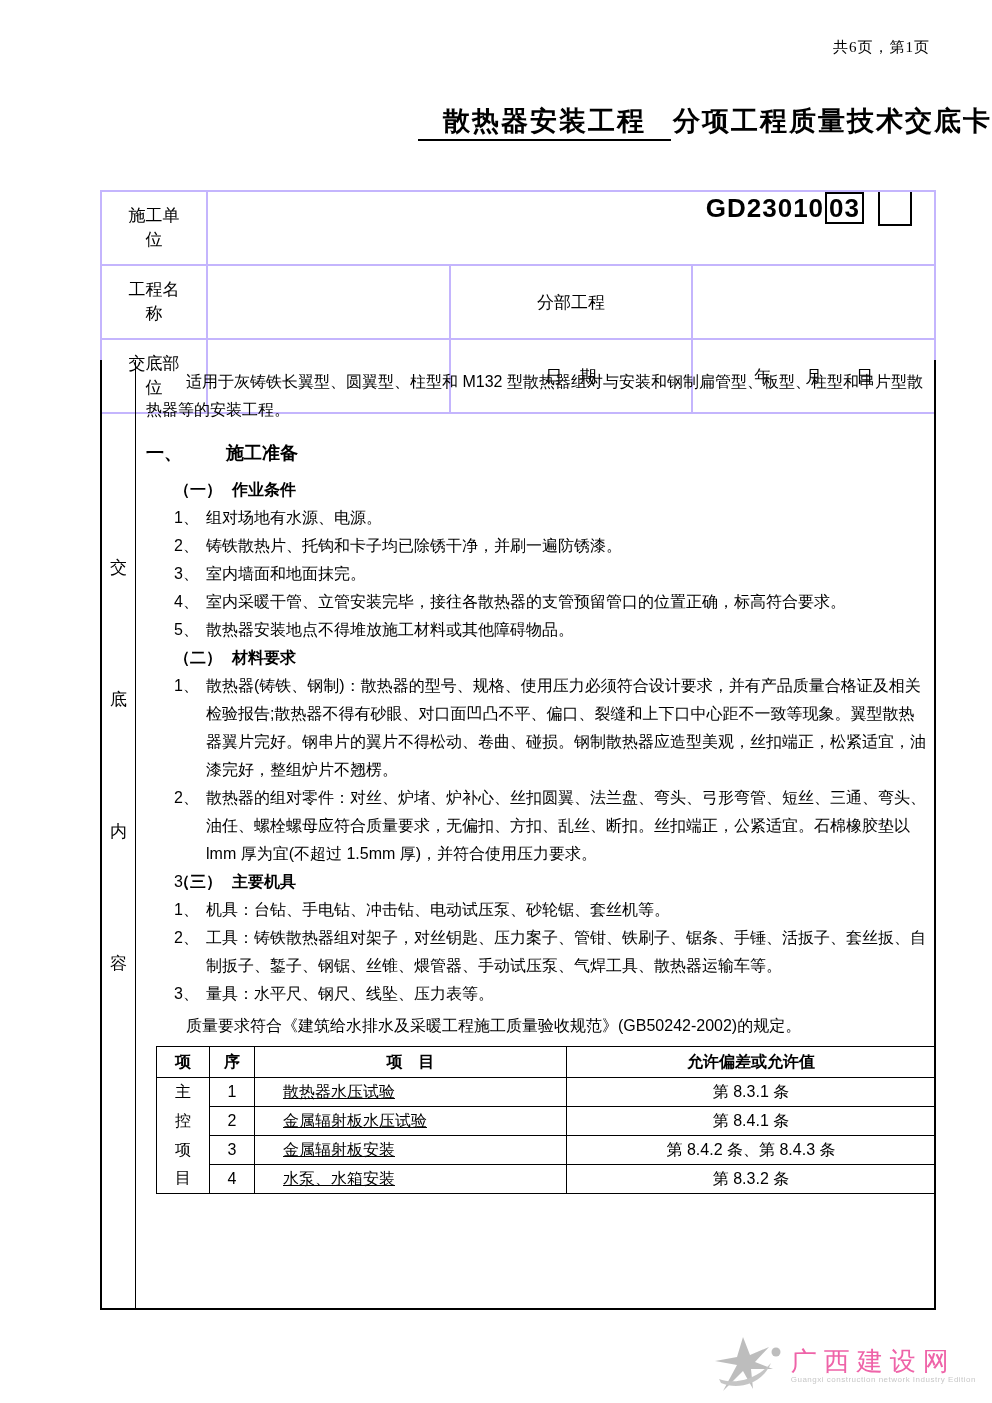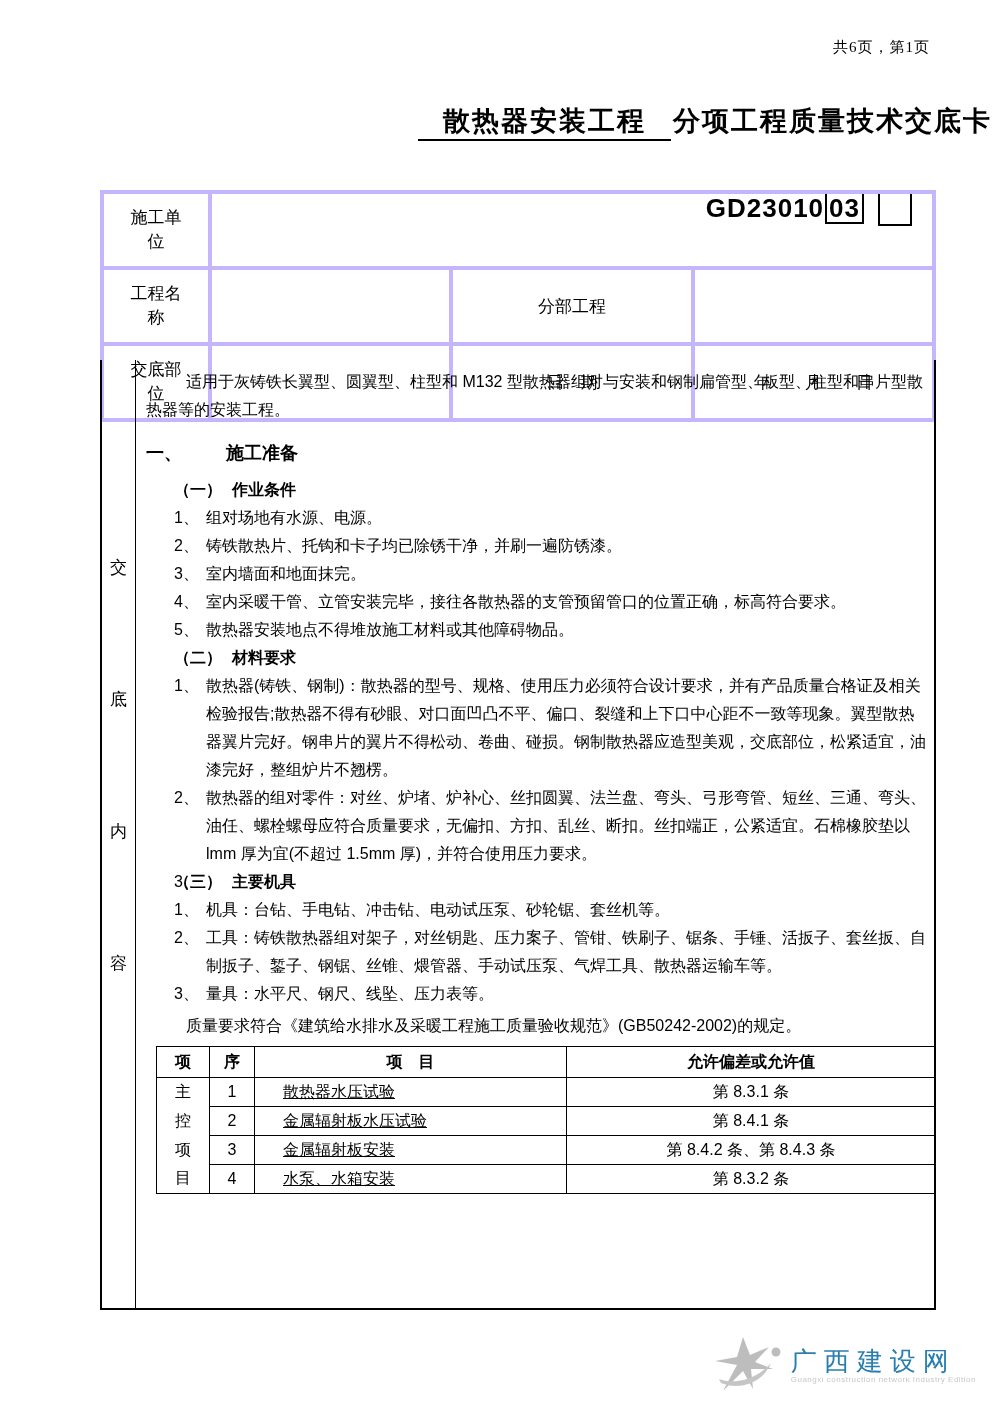--- a/index.html
+++ b/index.html
@@ -40,21 +40,21 @@
   .code-empty-box{
     width:30px;height:32px;border:2.5px solid #000;margin-left:14px;
   }
   
   .header-table{
     position:absolute;left:100px;top:190px;
     border-collapse:collapse;table-layout:fixed;
     width:836px;
   }
   .header-table td{
-    border:4px solid #c4b5fd;
+    border:2px solid #c4b5fd;
     font-size:17px;text-align:center;vertical-align:middle;
     padding:12px;
     margin-left:32px;
   }
   .header-table .lbl div{width:54px;margin:0 auto;line-height:24px;}
   .r1{height:57px;} .r2{height:68px;} .r3{height:40px;}
   
   .content-box{
     position:absolute;left:100px;top:360px;
     width:836px;height:950px;
@@ -103,21 +103,21 @@
   .gch{display:block;line-height:28.6px;}
   
   .watermark{
     position:absolute;right:16px;bottom:6px;
     display:flex;align-items:center;
     opacity:.85;
   }
   .wm-star{flex:0 0 auto;margin-right:6px;}
   .wm-text{display:flex;flex-direction:column;}
   .wm-cn{
-    font-size:26px;color:#0369a1;letter-spacing:7px;
+    font-size:26px;color:#ec4899;letter-spacing:7px;
     line-height:28px;white-space:nowrap;
   }
   .wm-en{
     font-size:8px;color:#bdbdbd;letter-spacing:.5px;
     line-height:10px;white-space:nowrap;
   }
 </style>
 </head>
 <body>
 
@@ -184,21 +184,21 @@
       <div class="item"><span class="inum">1、</span><span>组对场地有水源、电源。</span></div>
       <div class="item"><span class="inum">2、</span><span>铸铁散热片、托钩和卡子均已除锈干净，并刷一遍防锈漆。</span></div>
       <div class="item"><span class="inum">3、</span><span>室内墙面和地面抹完。</span></div>
       <div class="item"><span class="inum">4、</span><span>室内采暖干管、立管安装完毕，接往各散热器的支管预留管口的位置正确，标高符合要求。</span></div>
       <div class="item"><span class="inum">5、</span><span>散热器安装地点不得堆放施工材料或其他障碍物品。</span></div>
 
       <div class="sub-head">
         <span class="sub-num">（二）</span><span>材料要求</span>
       </div>
 
-      <div class="item"><span class="inum">1、</span><span>散热器(铸铁、钢制)：散热器的型号、规格、使用压力必须符合设计要求，并有产品质量合格证及相关检验报告;散热器不得有砂眼、对口面凹凸不平、偏口、裂缝和上下口中心距不一致等现象。翼型散热器翼片完好。钢串片的翼片不得松动、卷曲、碰损。钢制散热器应造型美观，交底部位，松紧适宜，油漆完好，整组炉片不翘楞。</span></div>
+      <div class="item"><span class="inum">1、</span><span>散热器(铸铁、钢制)：散热器的型号、规格、使用压力必须符合设计要求，并有产品质量合格证及相关检验报告;散热器不得有砂眼、对口面凹凸不平、偏口、裂缝和上下口中心距不一致等现象。翼型散热器翼片完好。钢串片的翼片不得松动、卷曲、碰损。钢制散热器应造型美观，丝扣端正，松紧适宜，油漆完好，整组炉片不翘楞。</span></div>
       <div class="item"><span class="inum">2、</span><span>散热器的组对零件：对丝、炉堵、炉补心、丝扣圆翼、法兰盘、弯头、弓形弯管、短丝、三通、弯头、油任、螺栓螺母应符合质量要求，无偏扣、方扣、乱丝、断扣。丝扣端正，公紧适宜。石棉橡胶垫以 lmm 厚为宜(不超过 1.5mm 厚)，并符合使用压力要求。</span></div>
       <div class="item"><span class="inum">3、</span></div>
 
       <div class="sub-head">
         <span class="sub-num">（三）</span><span>主要机具</span>
       </div>
 
       <div class="item"><span class="inum">1、</span><span>机具：台钻、手电钻、冲击钻、电动试压泵、砂轮锯、套丝机等。</span></div>
       <div class="item"><span class="inum">2、</span><span>工具：铸铁散热器组对架子，对丝钥匙、压力案子、管钳、铁刷子、锯条、手锤、活扳子、套丝扳、自制扳子、錾子、钢锯、丝锥、煨管器、手动试压泵、气焊工具、散热器运输车等。</span></div>
       <div class="item"><span class="inum">3、</span><span>量具：水平尺、钢尺、线坠、压力表等。</span></div>

